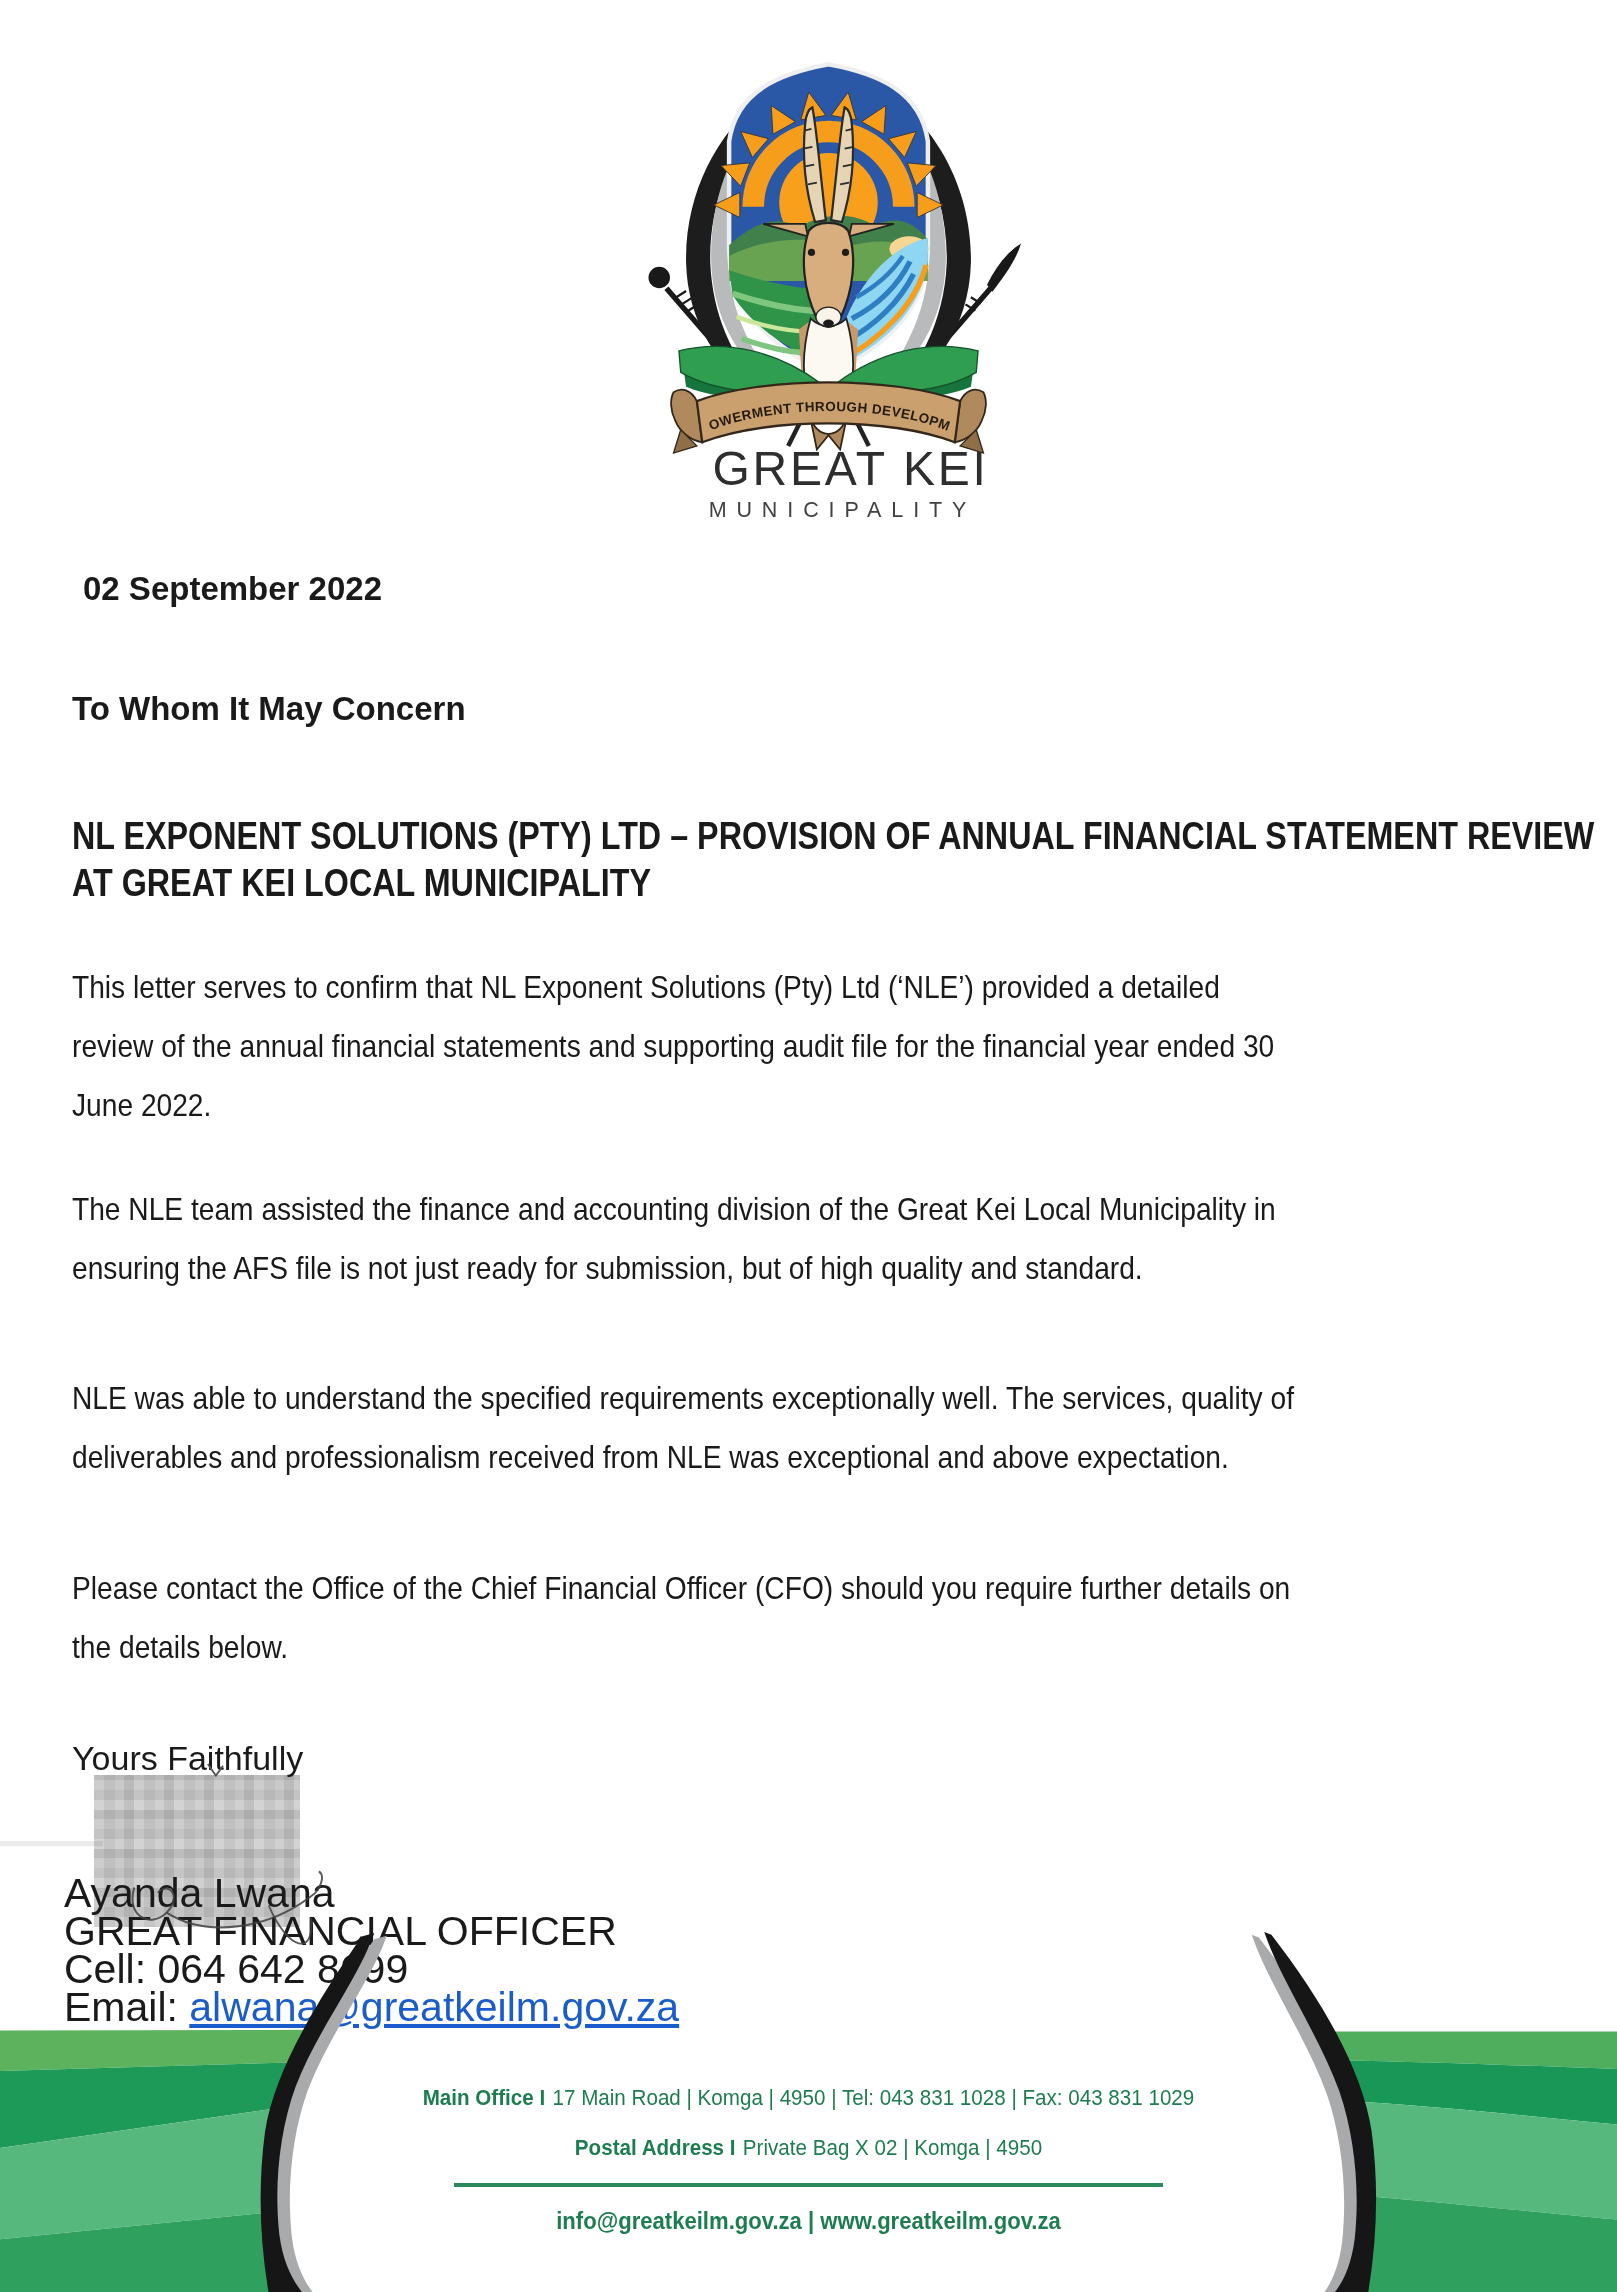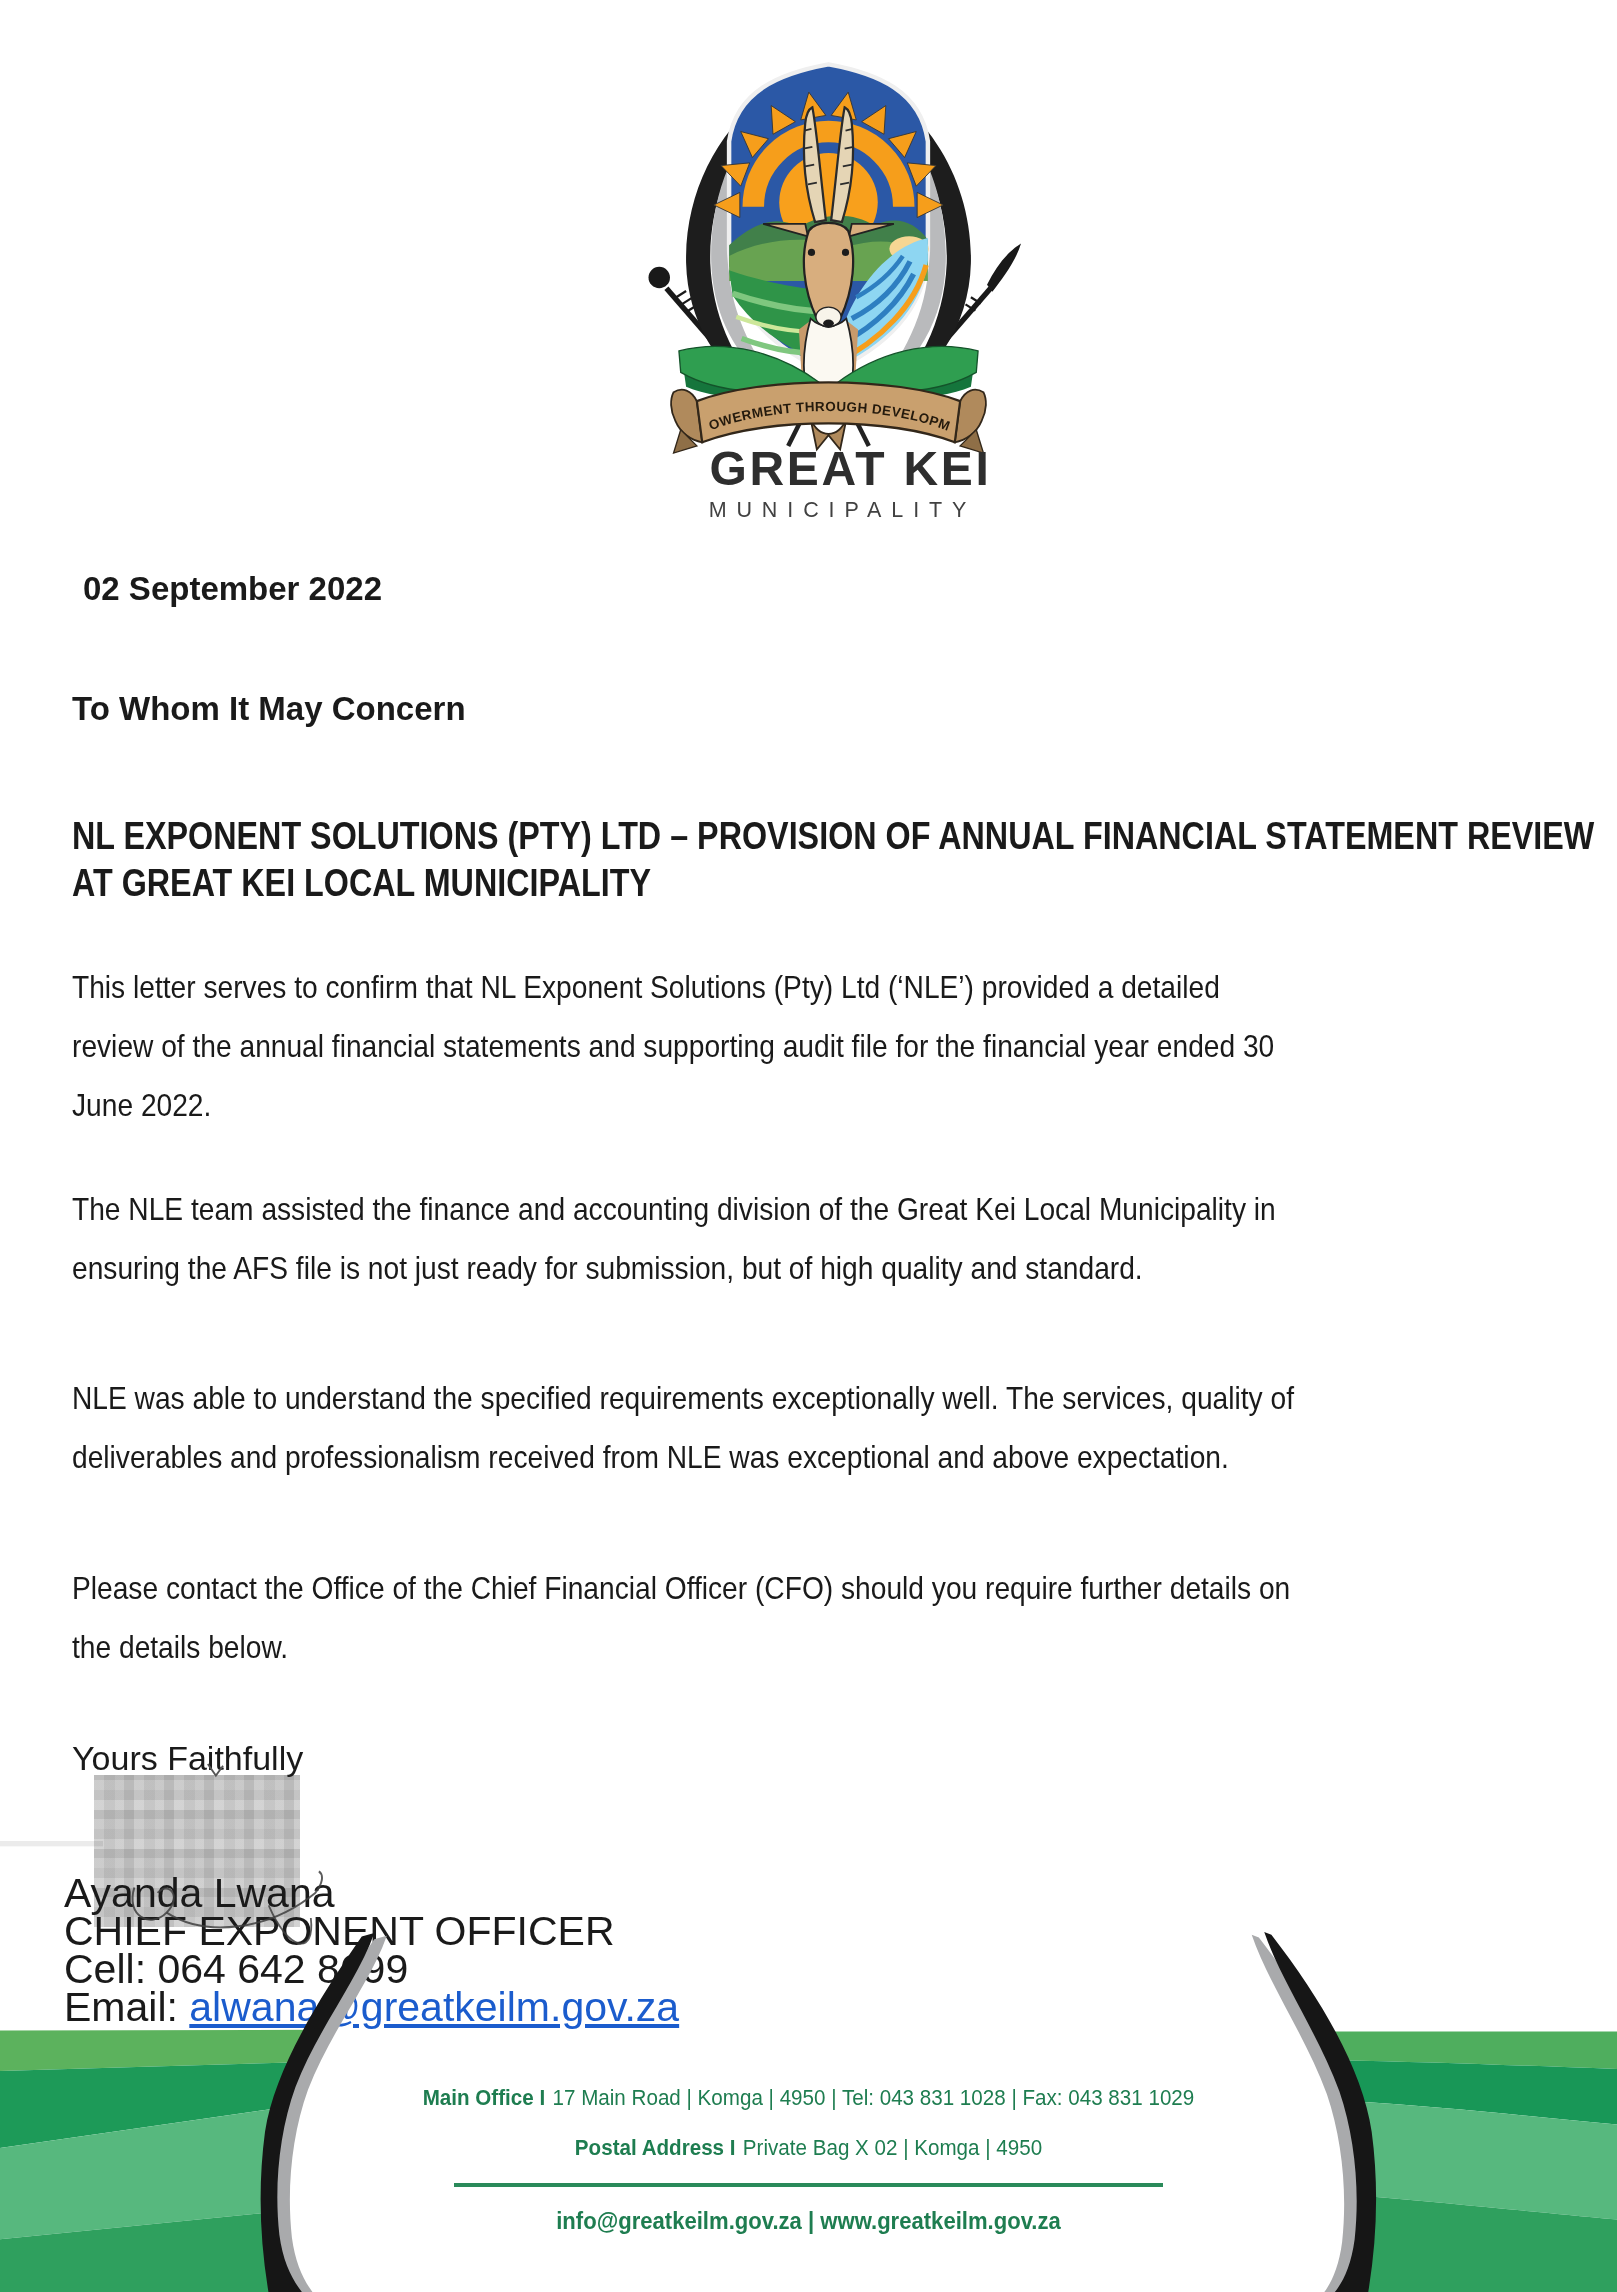--- a/index.html
+++ b/index.html
@@ -2,21 +2,21 @@
 <html style="font-size:14.3px"><head>
 <meta charset="utf-8">
 <style>
   html,body{margin:0;padding:0;background:#888;}
   #page{position:relative;width:1617px;height:2293px;background:#ffffff;overflow:hidden;
         font-family:"Liberation Sans","DejaVu Sans",sans-serif;color:#1a1a1a;}
   .abs{position:absolute;}
   
   #crest-svg{left:627px;top:59px;width:403px;height:403px;pointer-events:none;}
   .org-name{left:84px;right:0;top:441px;text-align:center;font-size:48px;letter-spacing:2.7px;
-            color:#2e2e2e;font-weight:700;z-index:2;}
+            color:#2e2e2e;font-weight:400;z-index:2;}
   .org-sub{left:68px;right:0;top:498px;text-align:center;font-size:21.5px;letter-spacing:9.9px;
            color:#414141;font-weight:400;z-index:2;}
   
   .ltx{left:72px;white-space:pre-line;z-index:2;}
   .date{top:570px;font-size:33px;font-weight:bold;margin-left:11px;}
   .salutation{top:690px;font-size:33px;font-weight:bold;}
   .subject{top:813px;font-size:38px;font-weight:bold;line-height:47px;width:1881px;
            transform:scaleX(.85);transform-origin:0 0;}
   .para{font-size:32px;line-height:59px;width:1791px;transform:scaleX(.88);transform-origin:0 0;}
   .p1{top:958px;} .p2{top:1180px;} .p3{top:1369px;} .p4{top:1559px;}
@@ -171,21 +171,21 @@
   <svg id="scribble-svg" class="abs" viewBox="0 0 700 290" xmlns="http://www.w3.org/2000/svg">
     <path d="M232,40 l9,13 l8,-11" stroke="#555" stroke-width="2" fill="none"></path>
     <rect x="0" y="126" width="115" height="6" fill="#000" opacity="0.08"></rect>
     <path d="M150,178 C140,210 168,224 186,206 C204,188 188,170 176,184" stroke="#3f3f3f" stroke-width="2.2" fill="none" opacity="0.85"></path>
     <path d="M186,206 C230,234 300,226 352,184 C360,174 362,164 356,160" stroke="#3f3f3f" stroke-width="2.2" fill="none" opacity="0.85"></path>
     <path d="M300,198 C322,250 352,254 347,212" stroke="#3f3f3f" stroke-width="2" fill="none" opacity="0.85"></path>
   </svg>
 
   <div class="abs sigblock">
     <div class="line">Ayanda Lwana</div>
-    <div class="line">CHIEF EXPONENT OFFICER</div>
+    <div class="line">GREAT FINANCIAL OFFICER</div>
     <div class="line">Cell: 064 642 8699</div>
     <div class="line"><span>Email: </span><a class="email-link" href="#">alwana@greatkeilm.gov.za</a></div>
   </div>
 
   <svg id="footer-svg" class="abs" viewBox="0 0 1806 460" xmlns="http://www.w3.org/2000/svg">
     <defs>
       <path id="lblade" d="M418,58 C400,110 355,165 330,230 C312,280 306,340 312,395 C316,425 326,445 338,460 L300,460 C290,400 288,340 296,280 C306,215 350,140 404,62 Z"></path>
       <path id="rblade" d="M1412,57 C1430,110 1472,170 1496,235 C1513,285 1519,345 1513,400 C1509,430 1500,448 1490,460 L1528,460 C1538,400 1540,340 1532,280 C1522,212 1478,135 1420,60 Z"></path>
     </defs>
 

